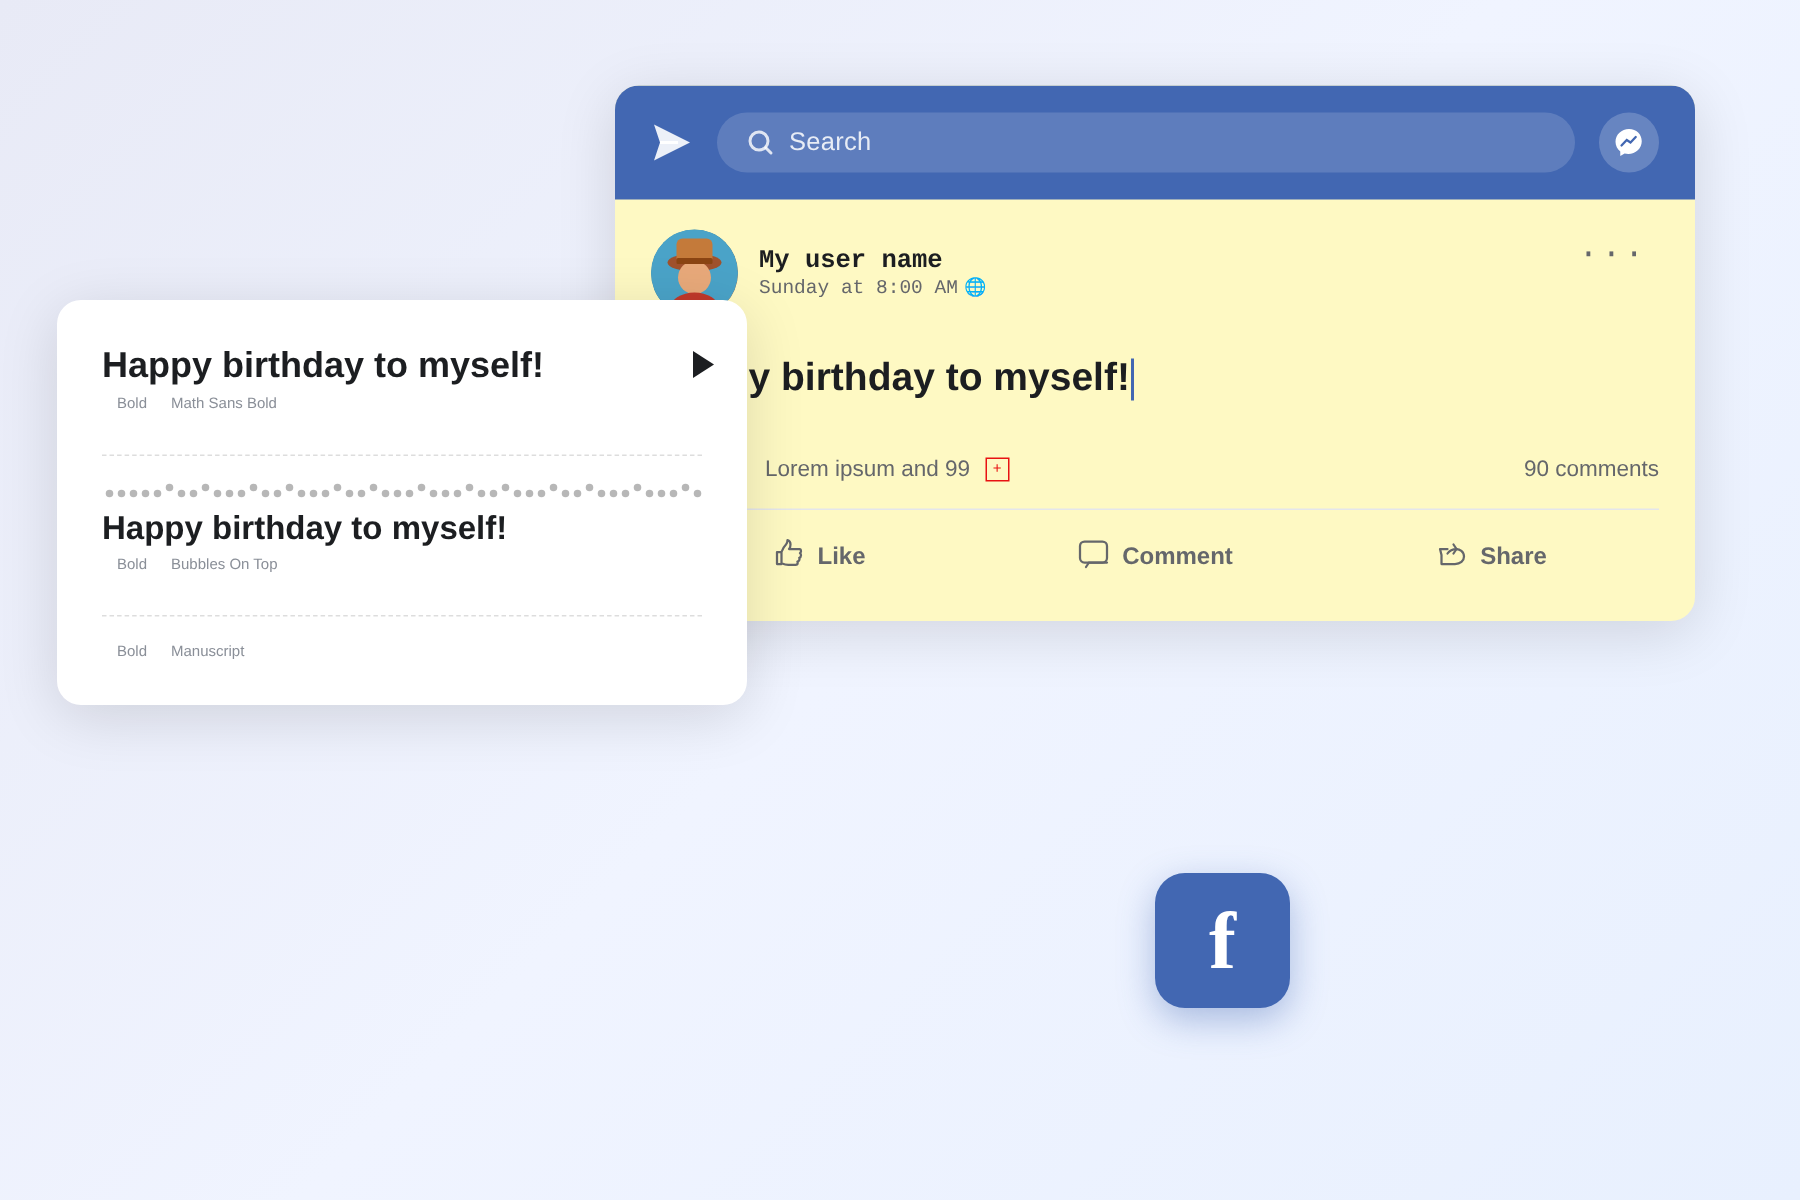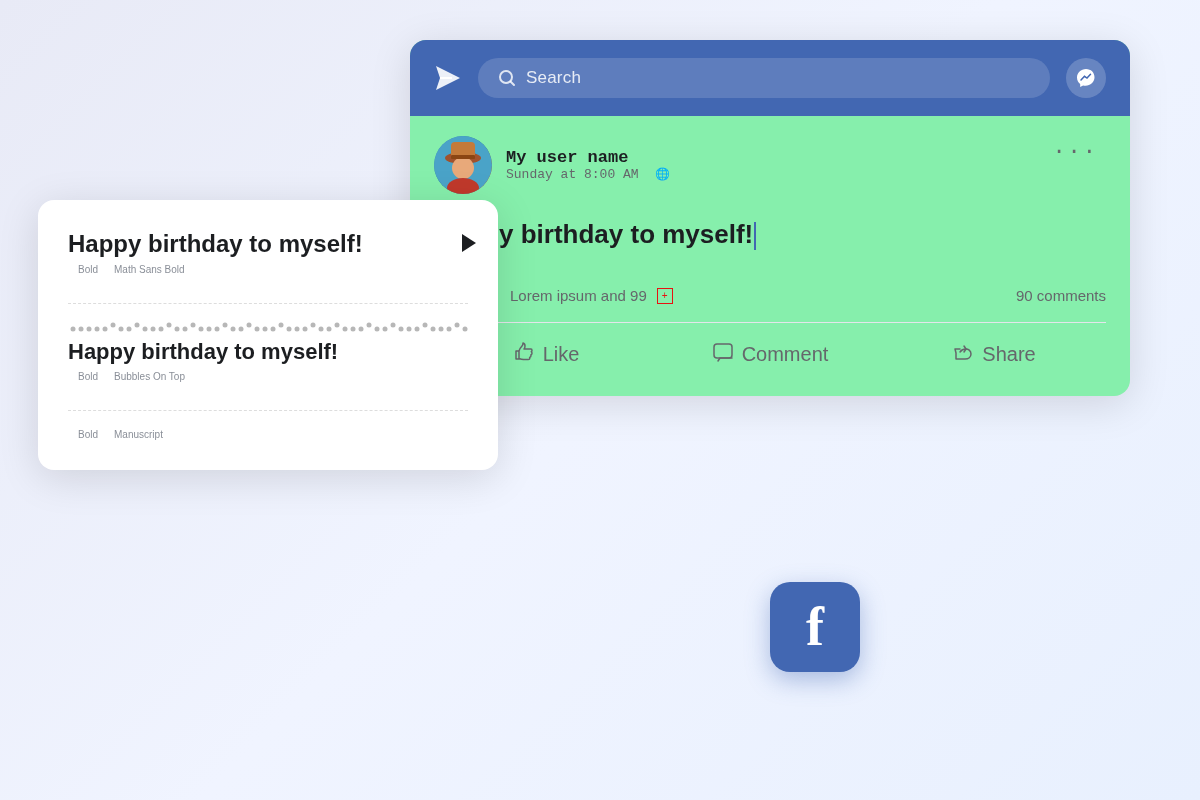--- a/index.html
+++ b/index.html
@@ -8,24 +8,24 @@
       height: 800px;
       background: linear-gradient(135deg, #e8eaf6 0%, #f0f4ff 50%, #e8f0fe 100%);
       font-family: -apple-system, BlinkMacSystemFont, 'Segoe UI', Arial, sans-serif;
       overflow: hidden;
       position: relative;
     }
 
     
     .fb-card {
       position: absolute;
-      top: 40px;
+      top: 57px;
       left: 410px;
       width: 720px;
-      background: #86efac;
+      background: #fef9c3;
       border-radius: 16px;
       box-shadow: 0 8px 40px rgba(0,0,0,0.13);
       overflow: hidden;
     }
 
     .fb-header {
       background: #4267B2;
       padding: 18px 24px;
       display: flex;
       align-items: center;
@@ -113,21 +113,21 @@
     .fb-username {
       font-size: 17px;
       font-weight: 600;
       color: #1c1e21;
     }
     .fb-timestamp {
       font-size: 13px;
       color: #65676b;
       display: flex;
       align-items: flex-start;
-      gap: 17px;
+      gap: 4px;
     }
 
     .fb-more-icon {
       color: #65676b;
       font-size: 22px;
       letter-spacing: 2px;
       cursor: pointer;
       padding: 4px 8px;
     }
 
@@ -221,22 +221,22 @@
       display: flex;
       align-items: center;
       justify-content: center;
       gap: 8px;
       padding: 10px 0;
       cursor: pointer;
       border-radius: 8px;
     }
 
     .fb-action-label {
-      font-size: 20px;
-      font-weight: 400;
+      font-size: 16px;
+      font-weight: 700;
       color: #65676b;
     }
 
     
     .font-card {
       position: absolute;
       top: 200px;
       left: 38px;
       width: 460px;
       background: #fff;

